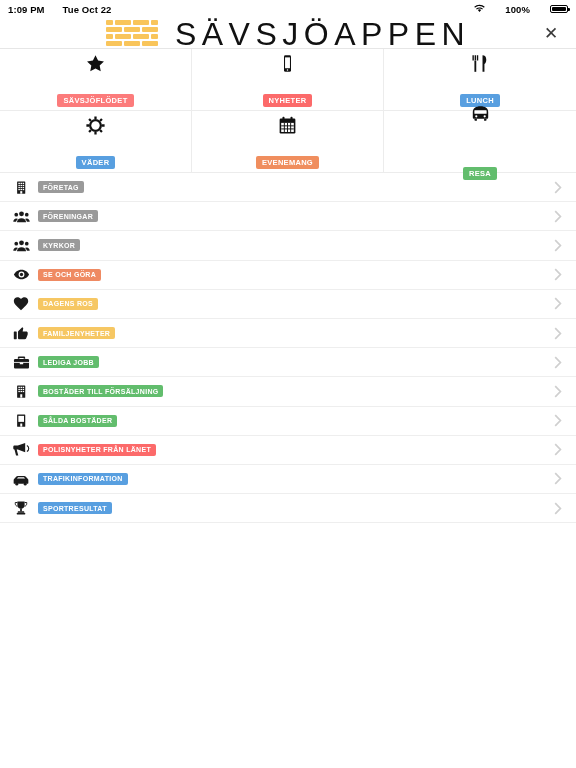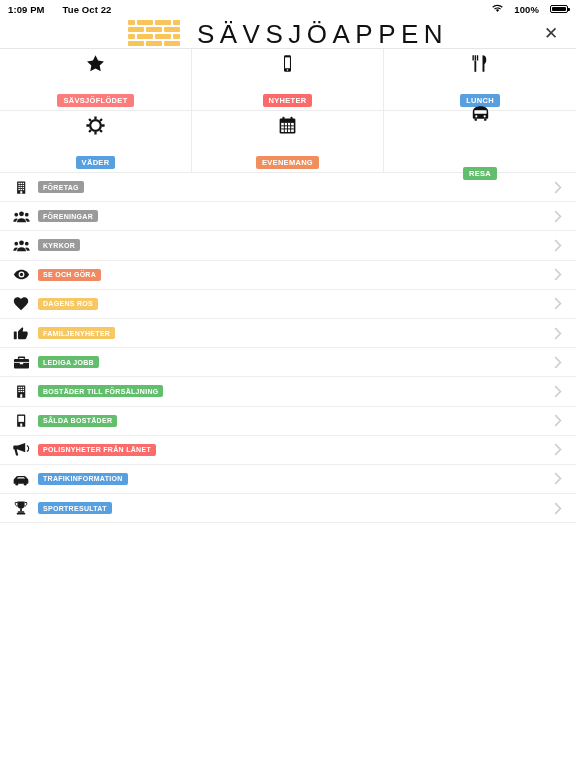--- a/index.html
+++ b/index.html
@@ -18,21 +18,21 @@
     height: 18px;
     display: flex;
     align-items: center;
     padding: 0 8px;
     font-size: 9.5px;
     color: #000;
     font-weight: 600;
     letter-spacing: 0.1px;
   }
   .sb-left { display: flex; align-items: center; gap: 18px; }
-  .sb-right { margin-left: auto; display: flex; align-items: center; gap: 11px; }
+  .sb-right { margin-left: auto; display: flex; align-items: center; gap: 20px; }
   .wifi-ico { display: block; }
   .batt {
     width: 18px; height: 8.5px;
     border: 1px solid #000;
     border-radius: 2px;
     position: relative;
     padding: 1px;
   }
   .batt::after {
     content: "";
@@ -64,21 +64,21 @@
     display: flex;
     flex-direction: column;
     justify-content: center;
     gap: 2px;
   }
   .brick-row { display: flex; gap: 2px; height: 5px; }
   .brick { background: #f9c55b; border-radius: 1px; }
   .brick.w-sm   { flex: 0 0 7px; }
   .brick.w-md   { flex: 0 0 16px; }
   .brand-title {
-    font-size: 26px;
+    font-size: 32px;
     letter-spacing: 5.5px;
     font-weight: 400;
     color: #111;
     white-space: nowrap;
     font-family: "Liberation Sans", sans-serif;
     line-height: 1;
     padding-top: 1px;
   }
   .close-btn {
     position: absolute;

